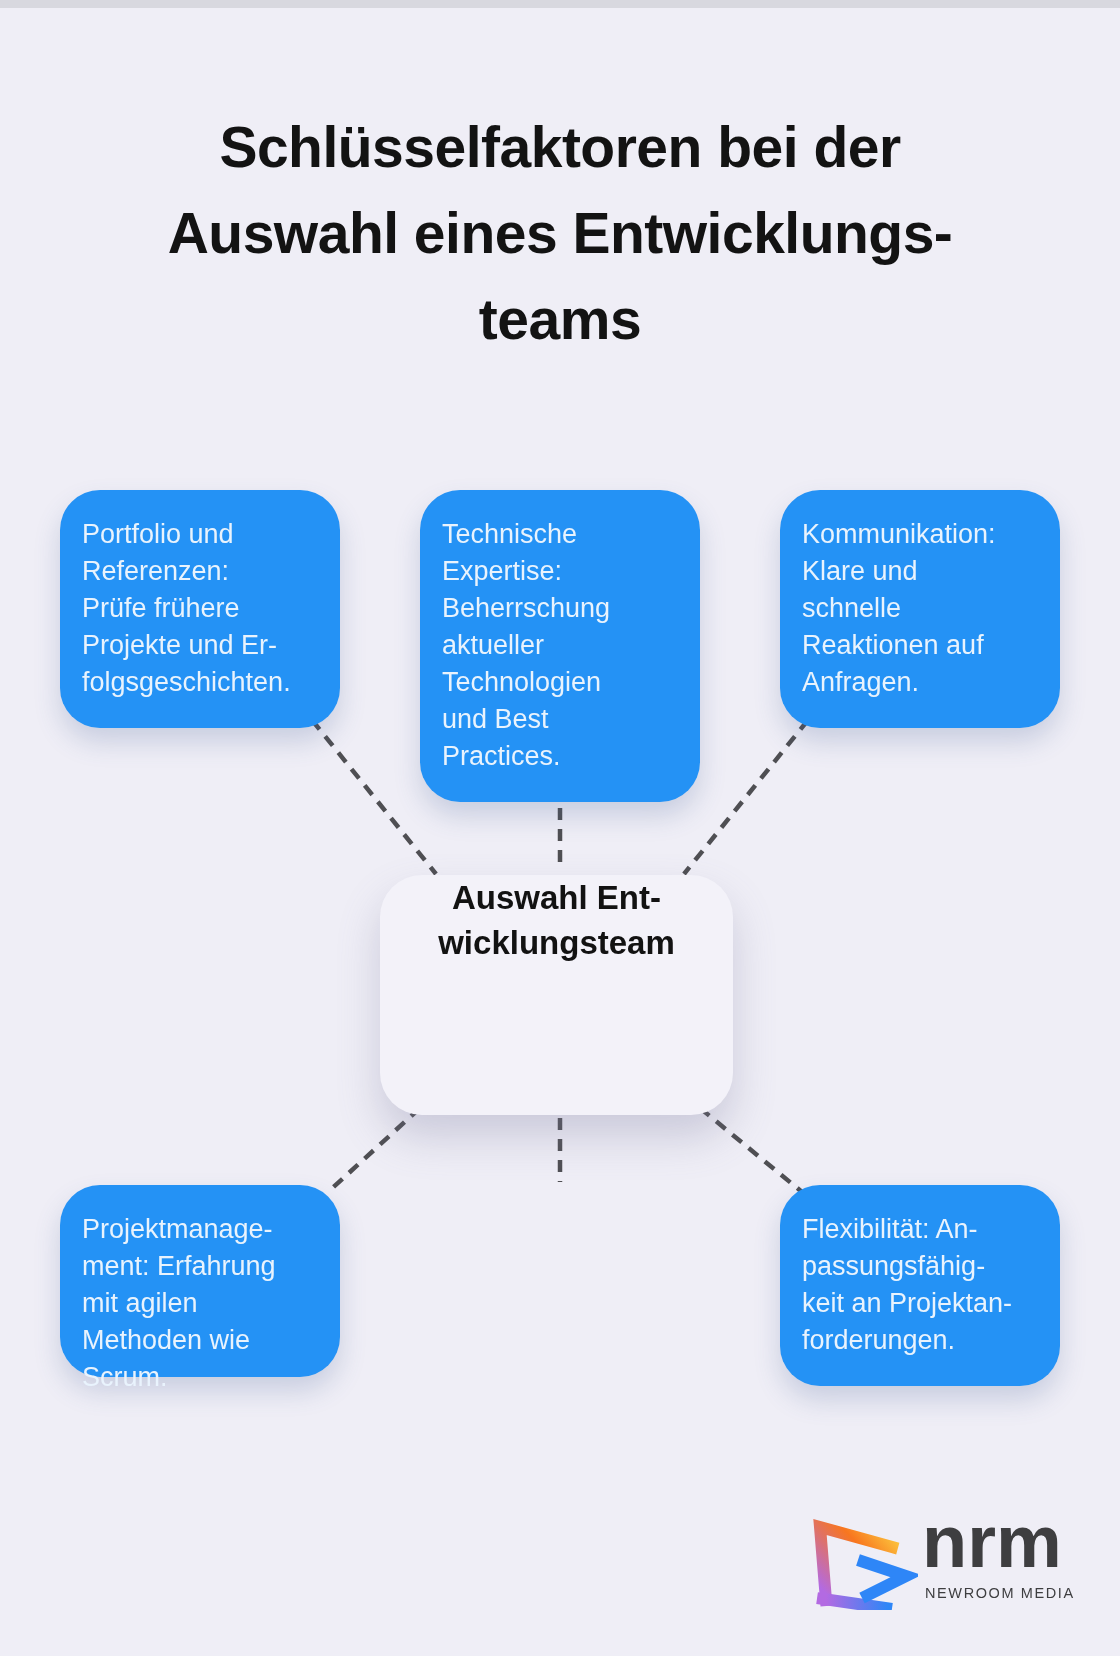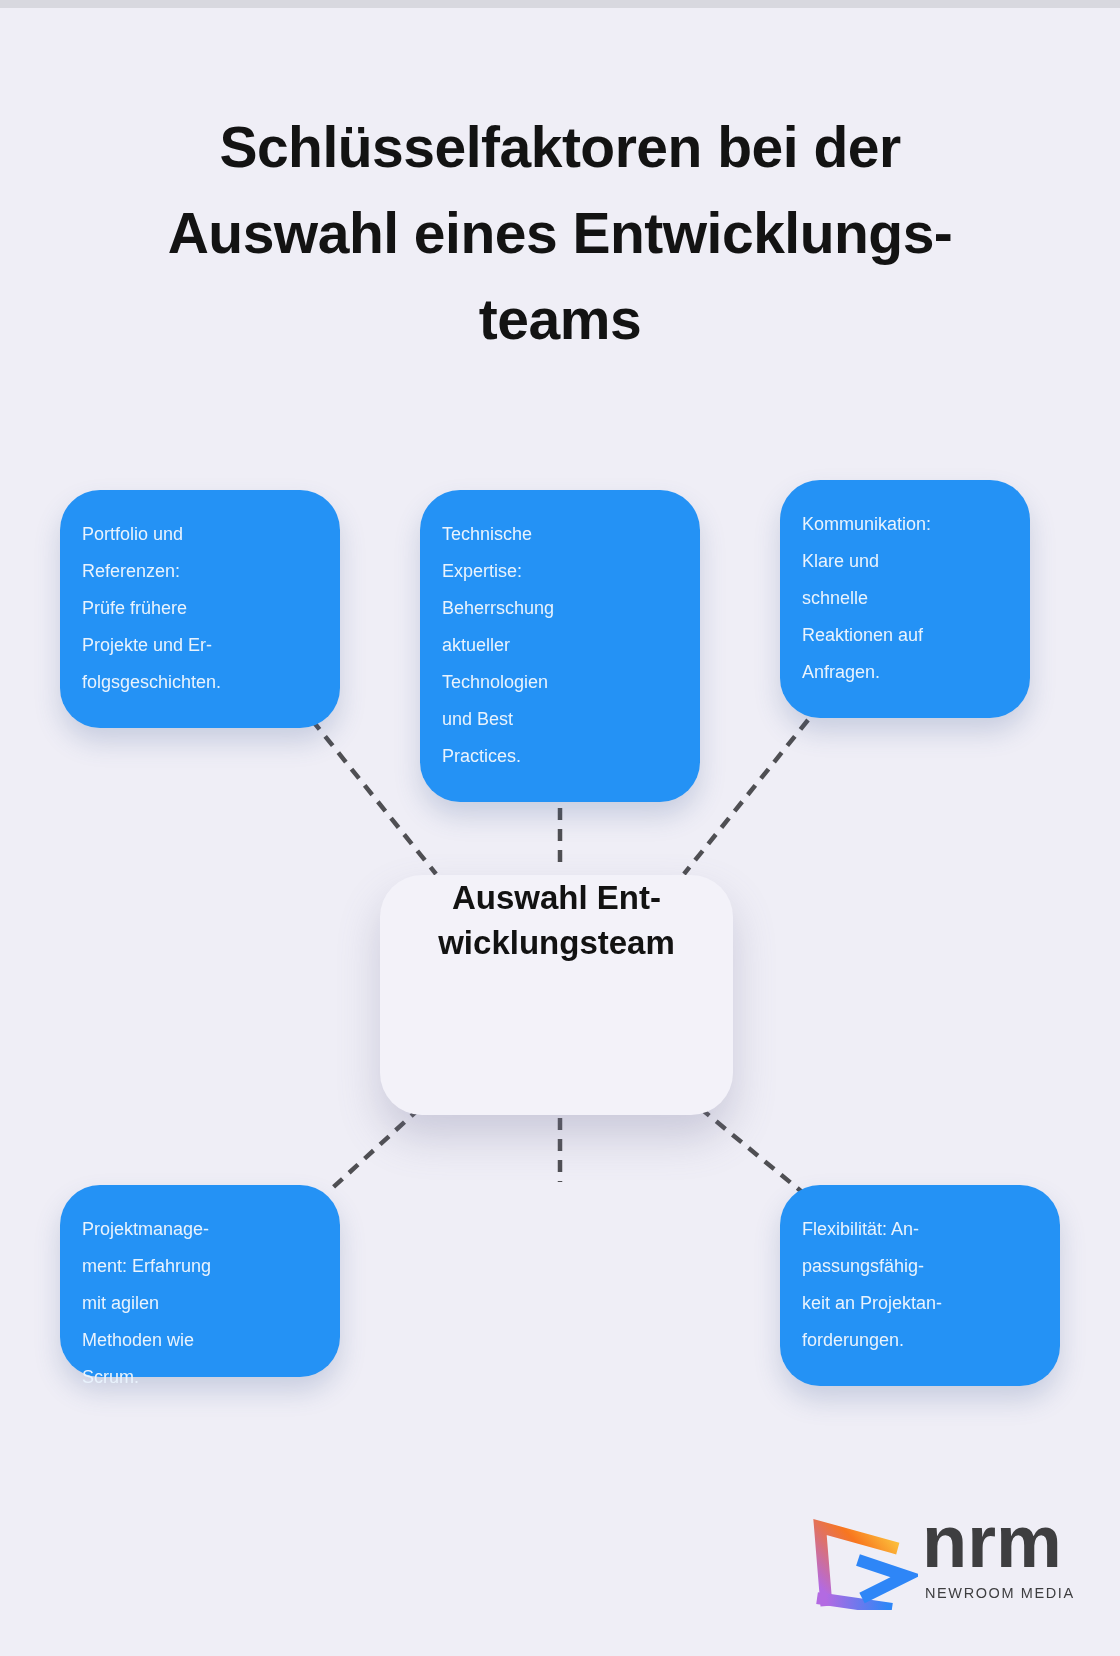--- a/index.html
+++ b/index.html
@@ -23,27 +23,27 @@
     text-align:center;color:var(--title_text);
     font-size:57px;line-height:86px;font-weight:700;letter-spacing:-0.5px;
     white-space:pre-line;
   }
   .connectors{position:absolute;left:0;top:0;width:1120px;height:1656px;}
   .connectors line{
     stroke:var(--dashed_line);stroke-width:4.5;stroke-dasharray:12 9;
   }
   .factor-card{
     position:absolute;background:var(--card_blue);border-radius:40px;
-    color:var(--card_text);font-size:18px;line-height:37px;font-weight:400;
+    color:var(--card_text);font-size:27px;line-height:37px;font-weight:400;
     padding:26px 18px 24px 22px;white-space:pre-line;
     box-shadow:0 14px 26px rgba(70,95,150,0.22);
   }
   .f1{left:60px; top:482px; width:280px;height:238px;}
   .f2{left:420px;top:482px; width:280px;height:312px;}
-  .f3{left:780px;top:472px; width:250px;height:238px;}
+  .f3{left:780px;top:482px; width:280px;height:238px;}
   .f4{left:60px; top:1177px;width:280px;height:192px;}
   .f5{left:420px;top:1177px;width:280px;height:238px;}
   .f6{left:780px;top:1177px;width:280px;height:201px;}
   .center-node{
     position:absolute;left:380px;top:867px;width:353px;height:240px;
     background:var(--center_bg);border-radius:42px;
     box-shadow:0 22px 42px rgba(118,118,155,0.30);
     display:flex;align-items:flex-start;justify-content:center;
   }
   .center-node .label{

